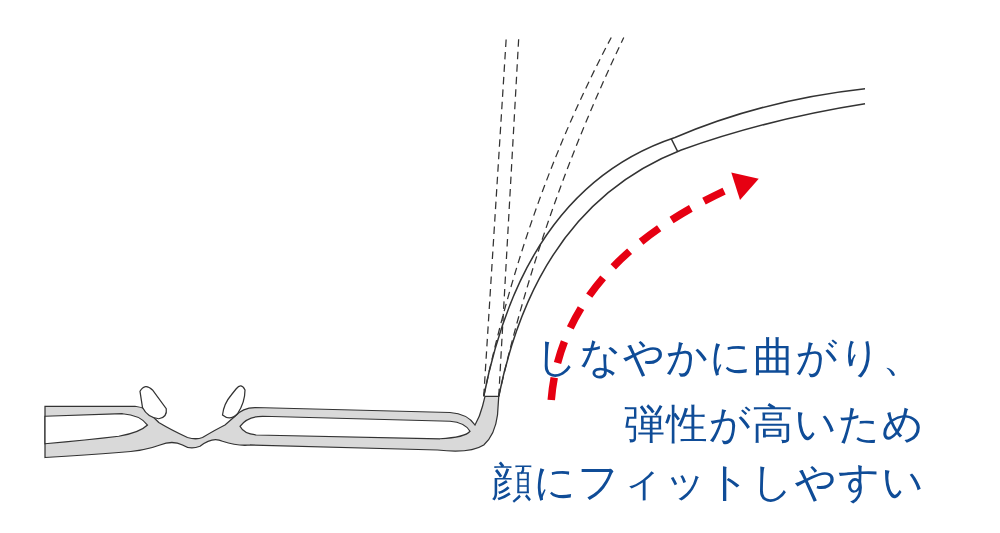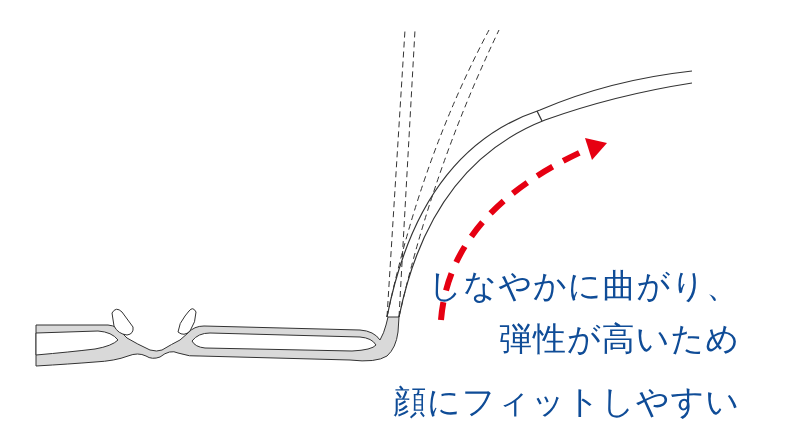--- a/index.html
+++ b/index.html
@@ -1,21 +1,21 @@
 <!DOCTYPE html>
 <html><head>
   <meta charset="utf-8">
   <style>
     html, body { margin: 0; padding: 0; background: #ffffff; }
     body { width: 800px; height: 426px; position: relative; overflow: hidden; font-family: "DejaVu Sans", sans-serif; }
     #diagram { position: absolute; left: 0; top: 0; width: 800px; height: 426px; }
     .caption { position: absolute; right: 60px; color: #0f4c97; font-size: 33px; letter-spacing: 1px; white-space: nowrap; font-family: Liberation Sans, sans-serif; }
     .l1 { top: 264px; }
     .l2 { top: 317px; }
-    .l3 { top: 380px; }
+    .l3 { top: 364px; }
   </style>
 </head>
 <body>
 
 <svg id="diagram" viewBox="0 0 800 426" xmlns="http://www.w3.org/2000/svg">
 
   <g stroke="#333" stroke-width="1" fill="#d9d9d9">
     <path d="M36 325 L108 325 Q118 326 122 333 L127 338 Q137 344 150 350 Q157 352 162 350 Q172 344 180 340 L188 333 Q194 326 204 326 L360 330 Q374 331 380 340 Q384 333 386 325 L388 317 L399 317 L398 332 Q396 348 387 356 Q376 363 350 360 L200 356 Q190 357 178 353 Q170 349 160 357 Q152 360 146 356 Q138 352 128 356 Q115 361 95 362 Q70 364 36 366 Z"></path>
 
     <path d="M36 333 L98 331 Q112 332 118 340 Q112 346 95 349 Q70 352 36 355 Z" fill="#fff"></path>

